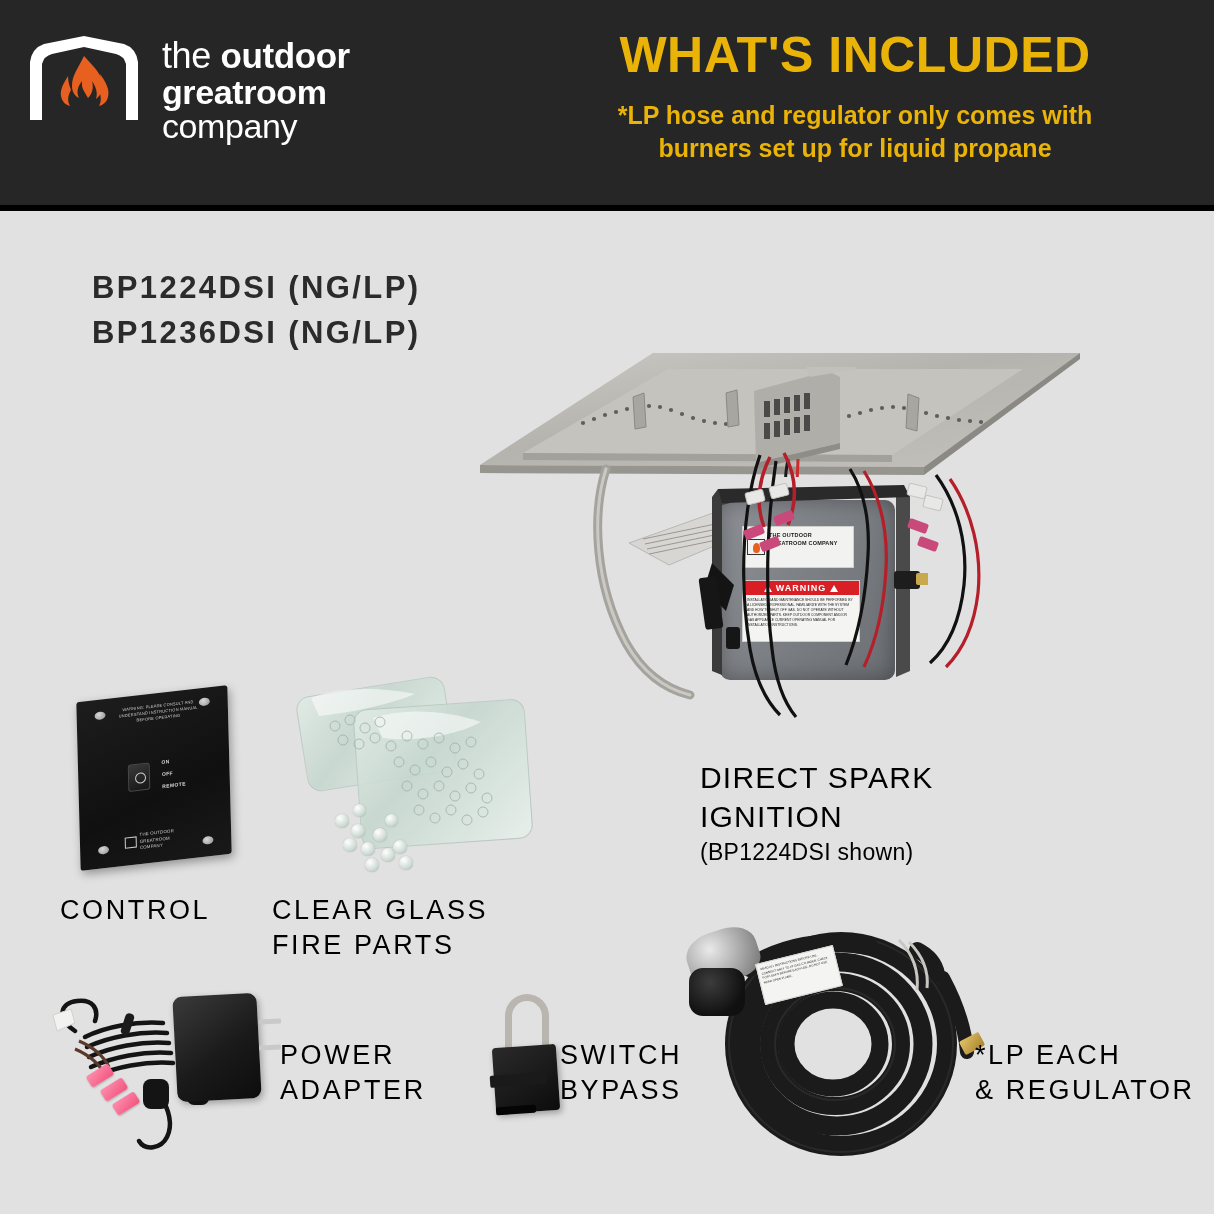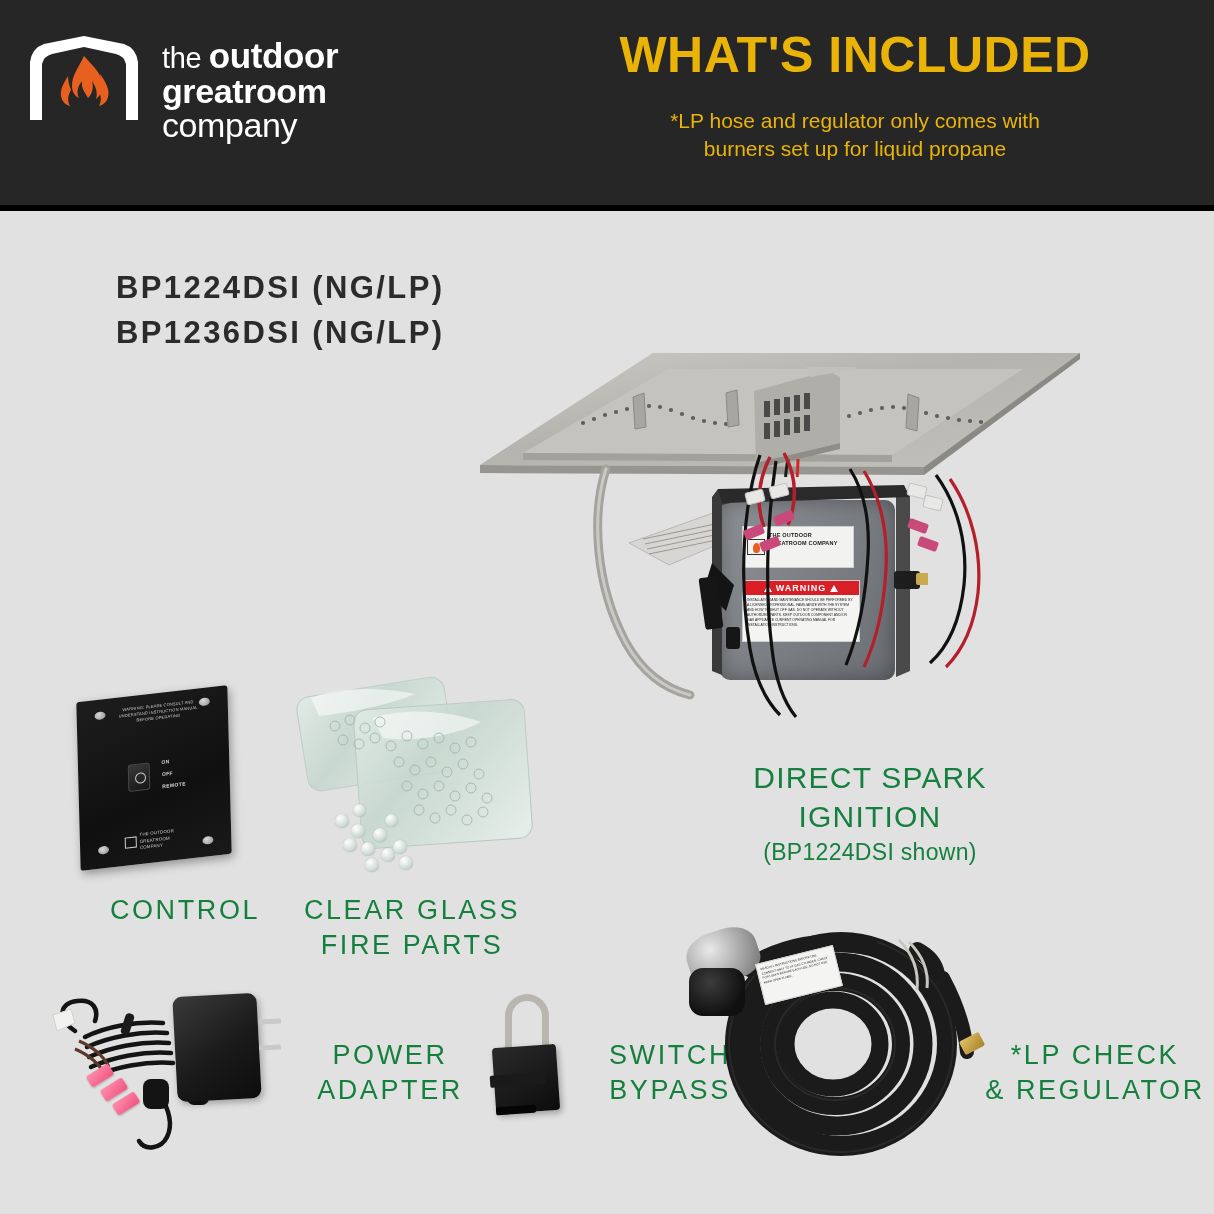--- a/index.html
+++ b/index.html
@@ -22,47 +22,47 @@
     position:absolute; left:0; top:205px; width:1214px; height:6px;
     background:#000;
   }
   #logo-block {
     position:absolute; left:22px; top:32px;
     display:flex; align-items:flex-start; gap:16px;
   }
   #logo-mark { width:124px; height:92px; flex:0 0 auto; }
   #logo-word { padding-top:6px; }
   .lw-line { color:#fff; line-height:1.02; letter-spacing:-0.4px; }
-  .lw-the     { font-size:29px; font-weight:300; display:inline; }
+  .lw-the     { font-size:36px; font-weight:300; display:inline; }
   .lw-outdoor { font-size:35px; font-weight:700; display:inline; }
   .lw-great   { font-size:34px; font-weight:700; }
   .lw-company { font-size:34px; font-weight:300; }
 
   #header-text {
     position:absolute; left:505px; top:28px; width:700px;
     text-align:center; color:#eab308;
   }
   #hdr-title {
     font-size:50px; font-weight:700; letter-spacing:0.5px;
     line-height:1.1;
   }
   #hdr-sub {
-    margin-top:24px; font-size:21px; font-weight:400; line-height:1.33;
+    margin-top:16px; font-size:25px; font-weight:700; line-height:1.33;
   }
 
   
   #models { position:absolute; left:92px; top:266px; }
   .model-line {
     font-size:31px; font-weight:700; color:#2b2b2b;
-    letter-spacing:2.4px; line-height:1.45; white-space:nowrap;margin-left:24px;
+    letter-spacing:2.4px; line-height:1.45; white-space:nowrap;
   }
 
   
   .caption {
-    position:absolute; text-align:center; color:#15803d;
+    position:absolute; color:#000000;
     font-size:27px; font-weight:500; letter-spacing:2.6px; line-height:1.3;
   }
   .caption.big { font-size:30px; letter-spacing:1.2px; font-weight:400; }
   .caption .sub { display:block; font-size:23px; letter-spacing:0.3px; margin-top:2px; }
 
   
   .photo { position:absolute; }
 
   
   #burner-wrap { left:368px; top:345px; width:720px; height:380px; }
@@ -552,17 +552,17 @@
     </svg>
     <div id="lp-reg"></div>
     <div id="lp-knob"></div>
     <div id="lp-tag">
       <span>READ ALL INSTRUCTIONS BEFORE USE. CONNECT ONLY TO LP GAS CYLINDER. CHECK FOR LEAKS BEFORE EACH USE. DO NOT USE NEAR OPEN FLAME.</span>
     </div>
     <div id="lp-brass"></div>
   </div>
 
   <div class="caption" style="left:975px; top:1038px; width:240px;">
-    <div>*LP CHECK</div>
+    <div>*LP EACH</div>
     <div>&amp; REGULATOR</div>
   </div>
 
 </div>
 
 </body></html>

